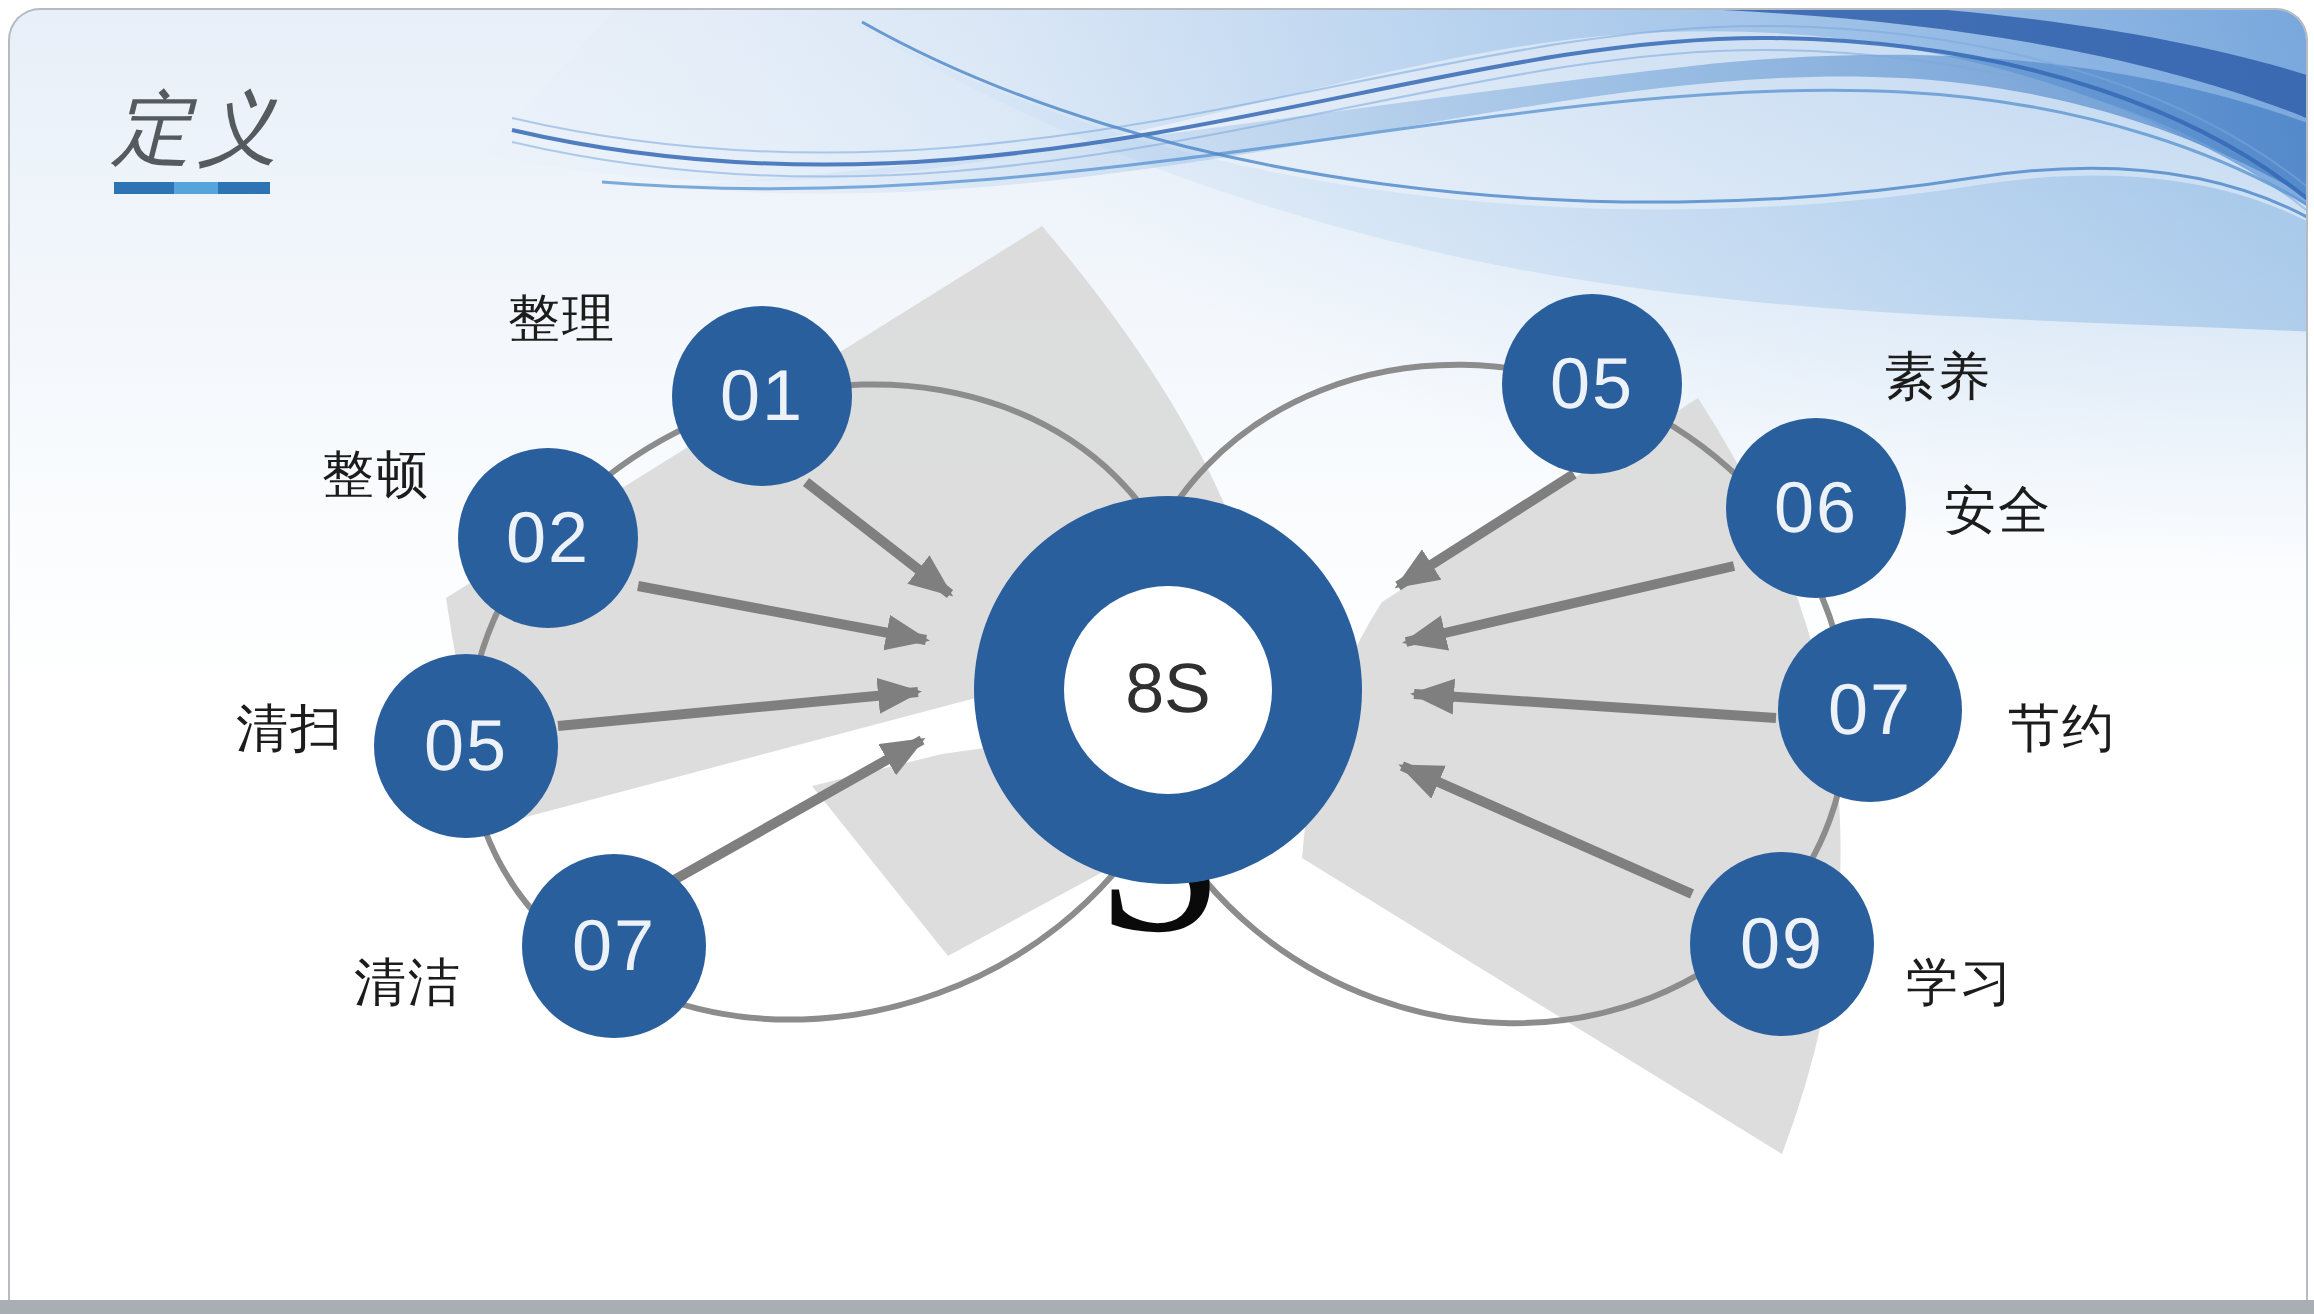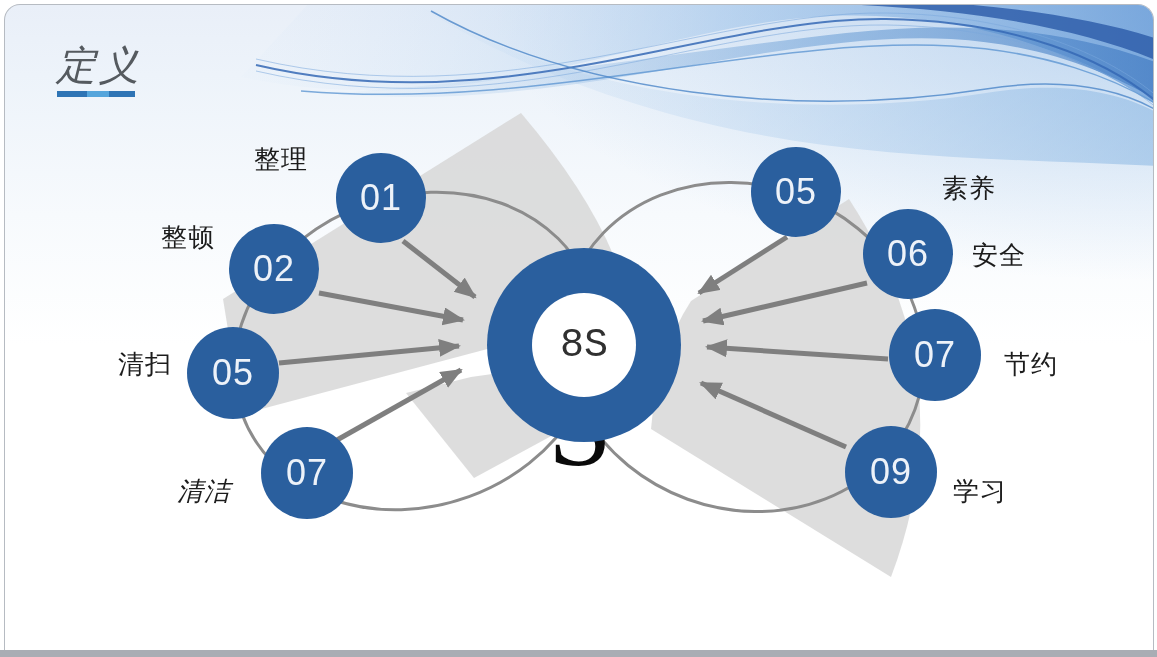--- a/index.html
+++ b/index.html
@@ -38,32 +38,32 @@
   .n05{left:750px;top:146px;width:90px;height:90px;}
   .n06{left:862px;top:208px;width:90px;height:90px;}
   .n07{left:888px;top:308px;width:92px;height:92px;}
   .n08{left:844px;top:425px;width:92px;height:92px;}
 
   .center-node{position:absolute;left:486px;top:247px;width:194px;height:194px;
                border-radius:50%;background:#2a5f9e;
                display:flex;align-items:center;justify-content:center;}
   .center-inner{width:104px;height:104px;border-radius:50%;background:#ffffff;
                 display:flex;align-items:center;justify-content:center;
-                font-family:Liberation Mono, monospace;
-                font-size:40px;color:#303030;}
+                font-family:Liberation Sans, sans-serif;
+                font-size:35px;color:#303030;}
 
   .watermark{position:absolute;left:547px;top:368px;
              font-family:"Liberation Serif","DejaVu Serif",serif;
              font-size:115px;line-height:115px;color:#0a0a0a;}
 
   .node-label{position:absolute;font-size:26px;color:#1c1c1c;line-height:30px;letter-spacing:1px;}
   .l01{left:253px;top:143px;}
   .l02{left:160px;top:221px;text-align:right;}
   .l03{left:117px;top:348px;}
-  .l04{left:176px;top:475px;font-style:italic;}
+  .l04{left:176px;top:475px;}
   .l05{left:901px;top:172px;margin-left:40px;}
   .l06{left:971px;top:239px;}
   .l07{left:1003px;top:348px;}
   .l08{left:952px;top:475px;}
 </style>
 </head>
 <body>
 
 <div class="slide">
   <div class="content">

